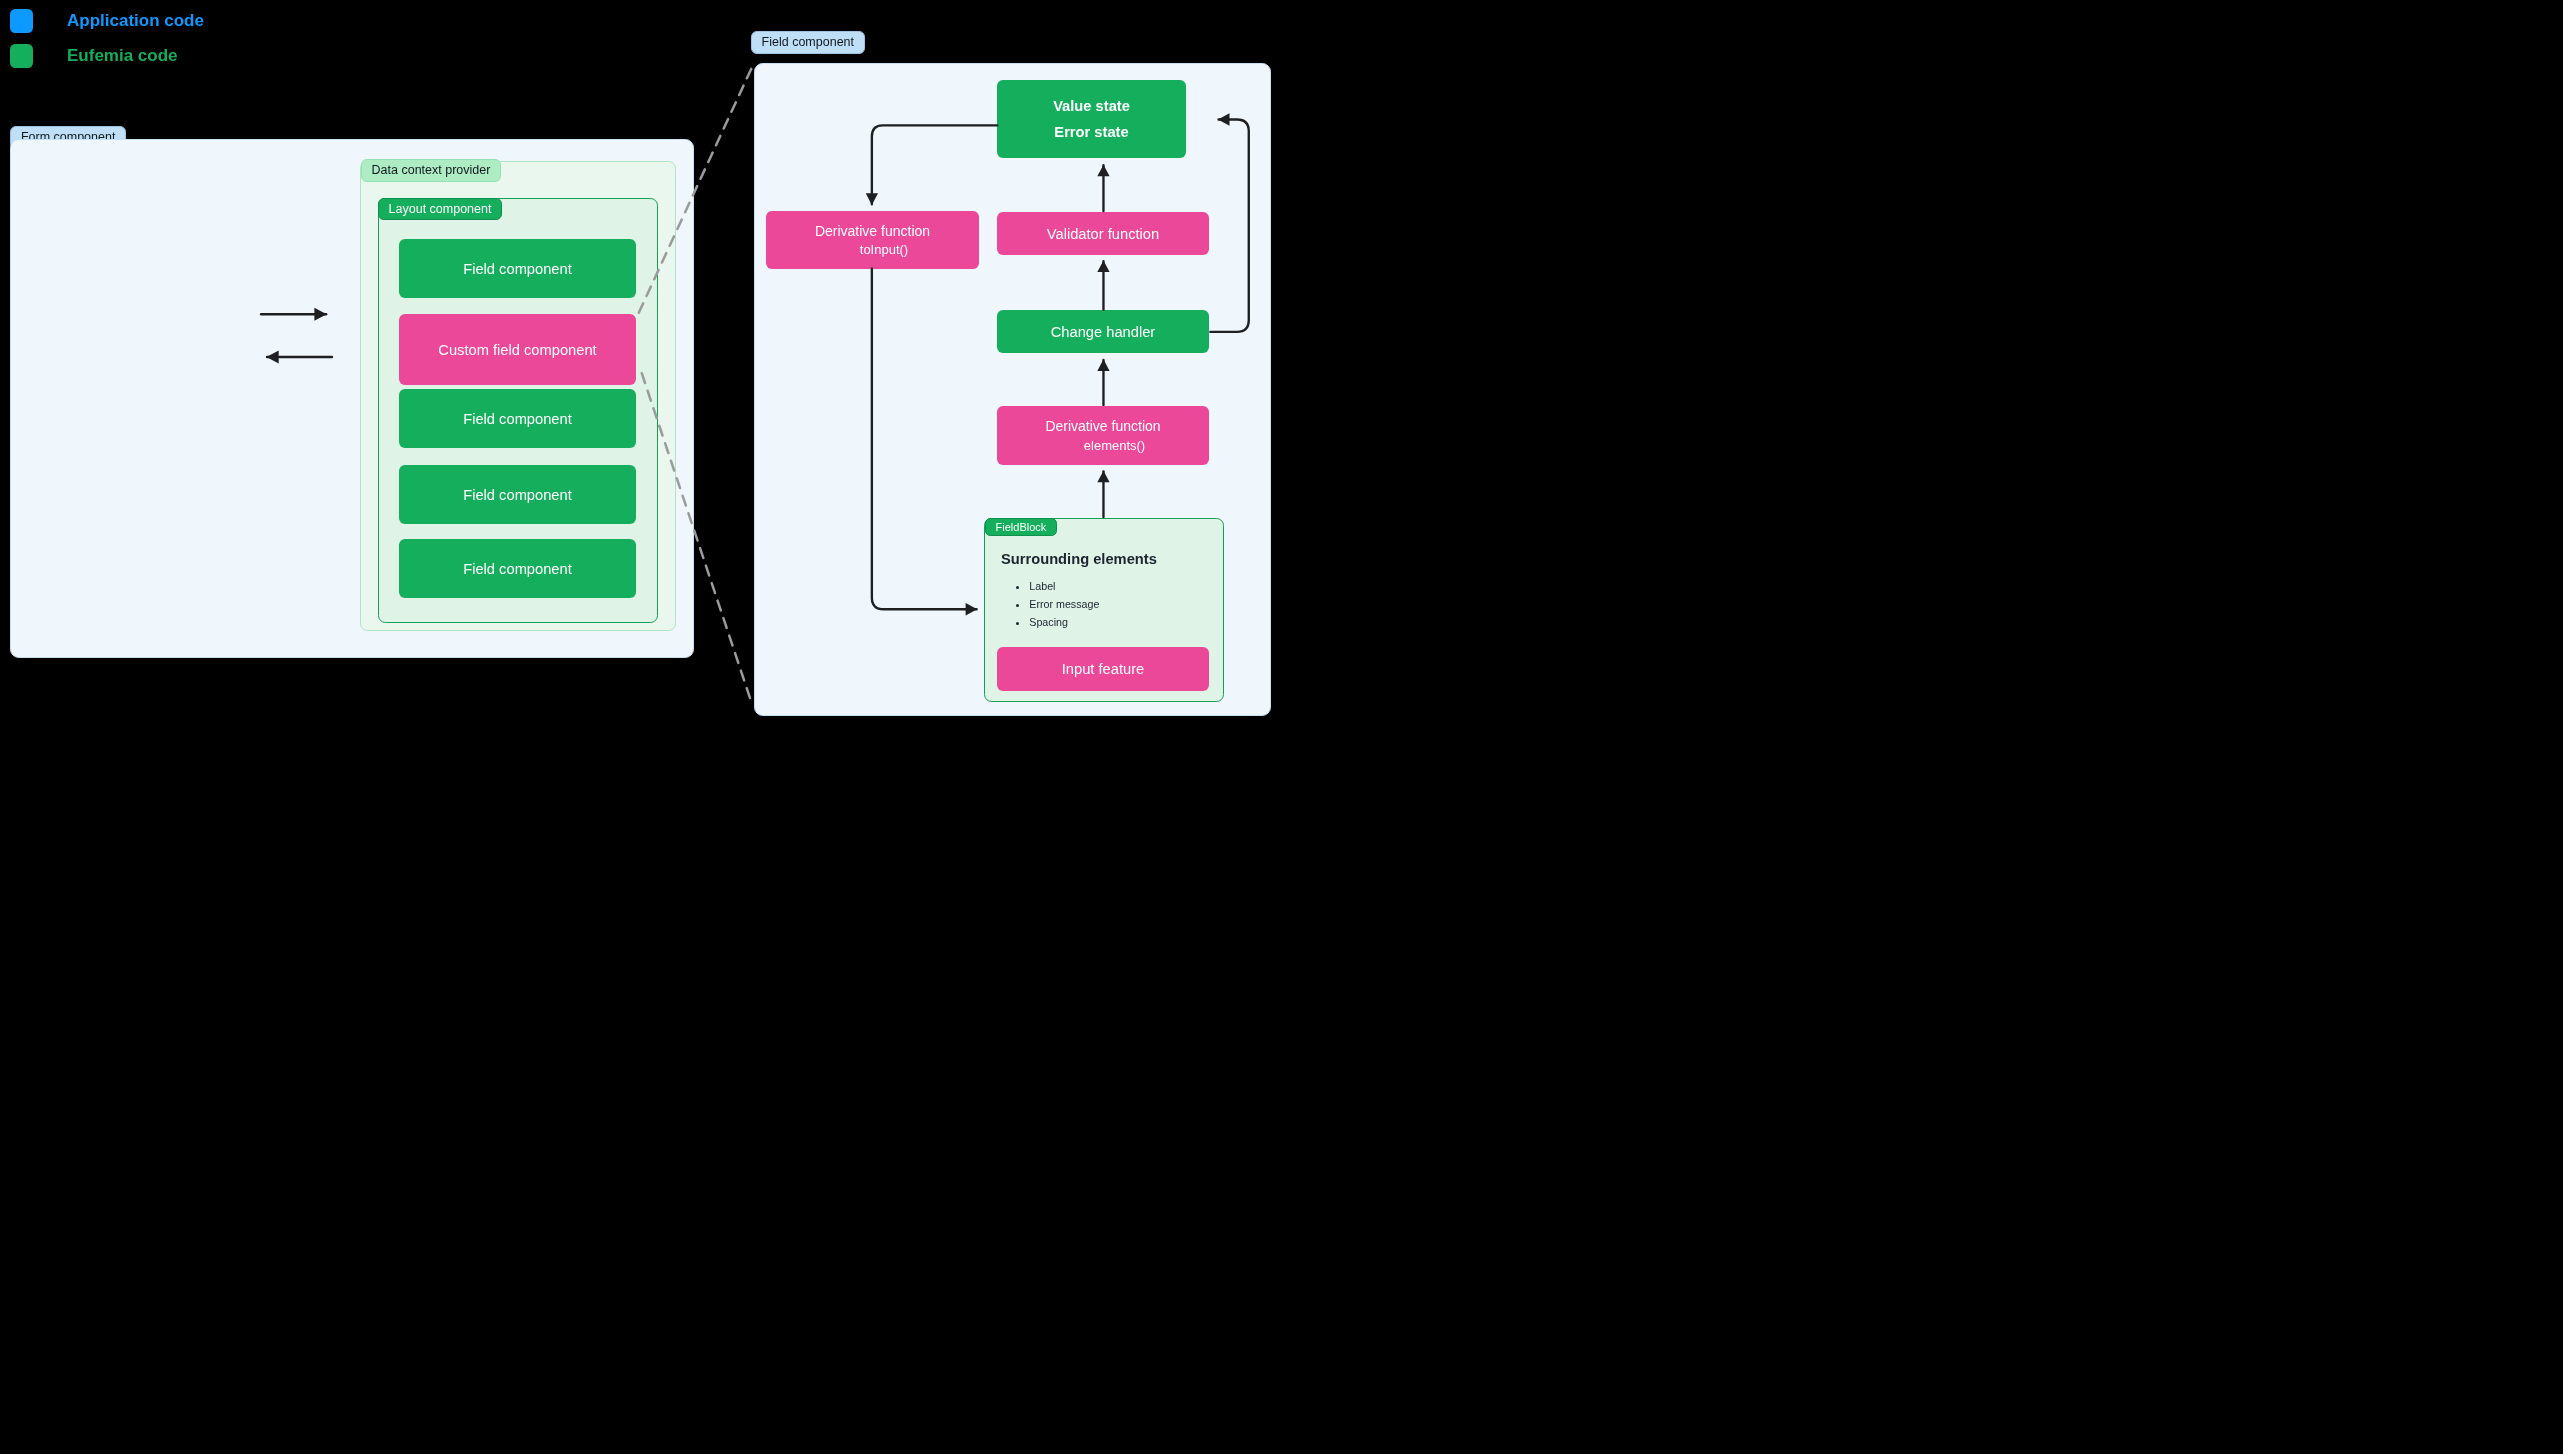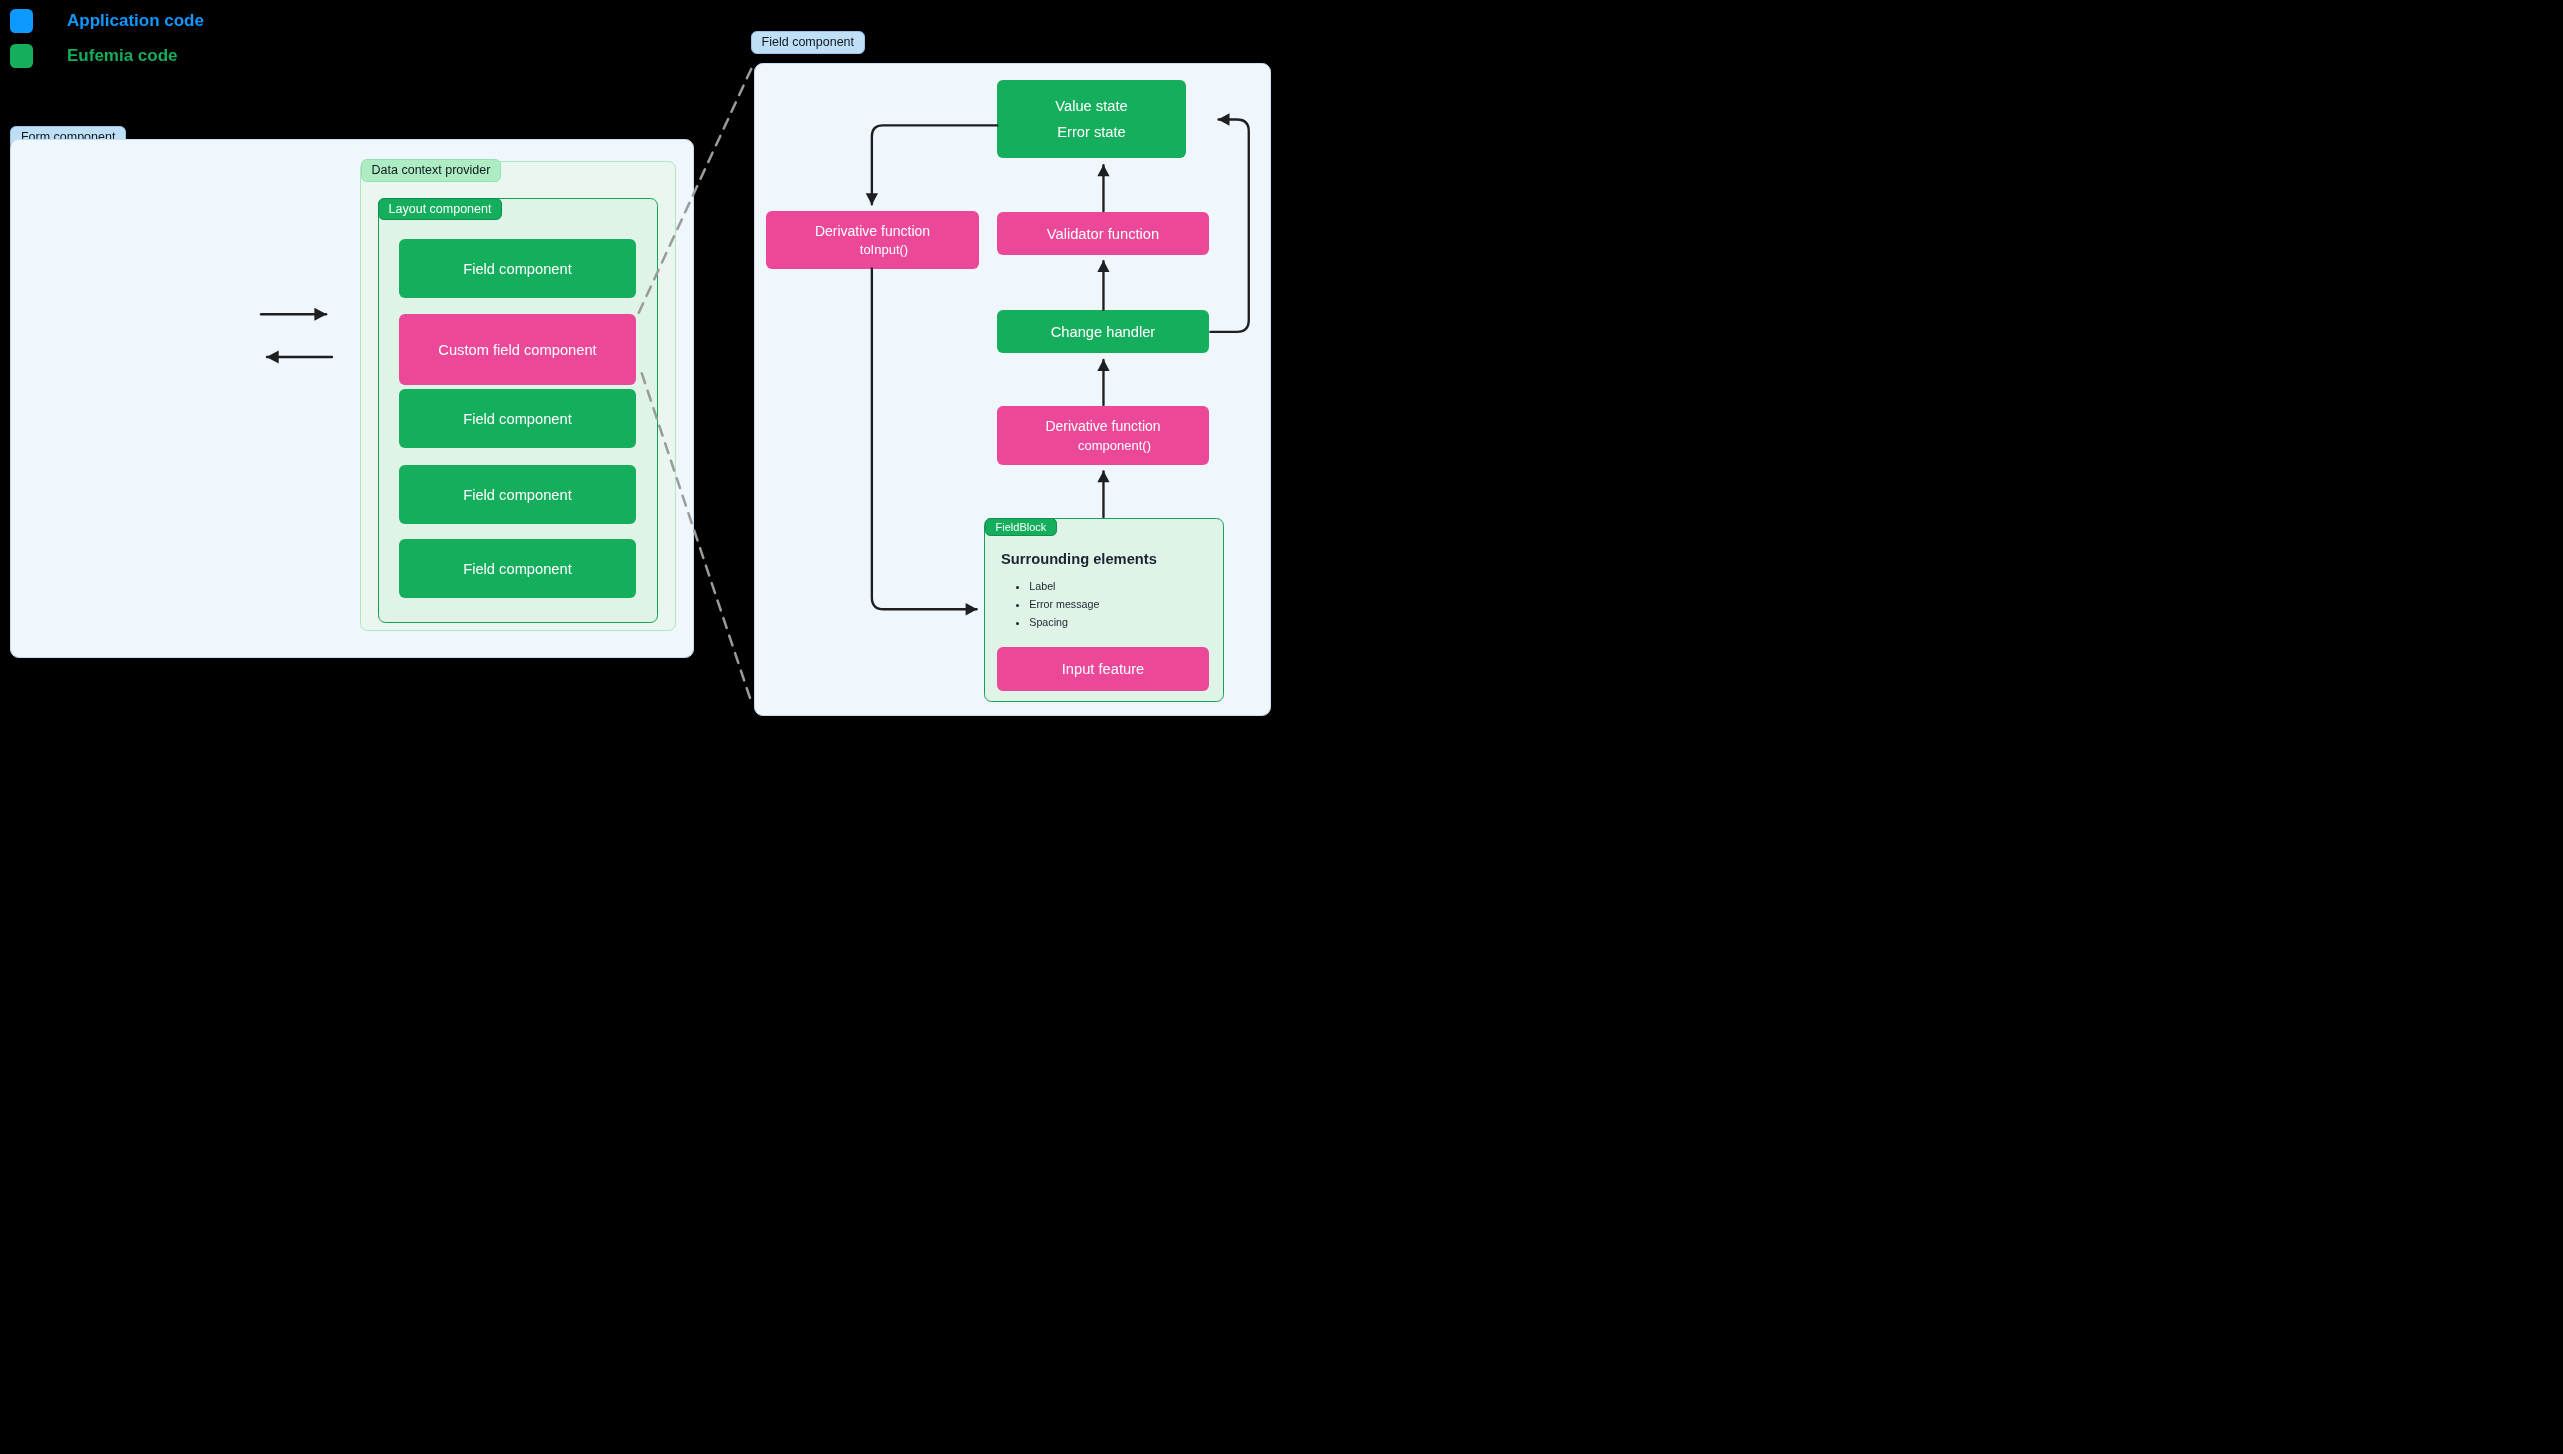--- a/index.html
+++ b/index.html
@@ -78,41 +78,41 @@
   <div class="node green" style="left:399px;top:465px;width:237px;height:59px;">
     <div class="t1">Field component</div>
   </div>
   <div class="node green" style="left:399px;top:539px;width:237px;height:59px;">
     <div class="t1">Field component</div>
   </div>
 
   <div class="pill lightblue" style="left:751px;top:31px;height:21.4px;line-height:21.4px;">Field component</div>
   <div class="panel lightblue" style="left:754px;top:63px;width:517px;height:653px;"></div>
 
-  <div class="node green vstate" style="left:997px;top:80px;width:189px;height:78px;">
+  <div class="node green vstate" style="left:997px;top:80px;width:189px;height:78px;font-weight:bold;">
     <div class="t1">Value state</div>
     <div class="t1">Error state</div>
   </div>
 
   <div class="node blue" style="left:766px;top:211px;width:213px;height:58px;">
     <div class="t1b">Derivative function</div>
     <div class="t2">toInput()</div>
   </div>
 
   <div class="node blue" style="left:997px;top:212px;width:212px;height:43px;">
     <div class="t1">Validator function</div>
   </div>
 
   <div class="node green" style="left:997px;top:310px;width:212px;height:43px;">
     <div class="t1">Change handler</div>
   </div>
 
   <div class="node blue" style="left:997px;top:406px;width:212px;height:59px;">
     <div class="t1b">Derivative function</div>
-    <div class="t2">component()</div>
+    <div class="t2">elements()</div>
   </div>
 
   <div class="panel greenline" style="left:984px;top:518px;width:240px;height:184px;"></div>
   <div class="pill greenfill" style="left:985px;top:518px;height:16px;line-height:16px;font-size:11px;border-radius:5.2px;">FieldBlock</div>
   <div class="fb-heading">Surrounding elements</div>
   <ul class="fb-list">
     <li>Label</li>
     <li>Error message</li>
     <li>Spacing</li>
   </ul>

